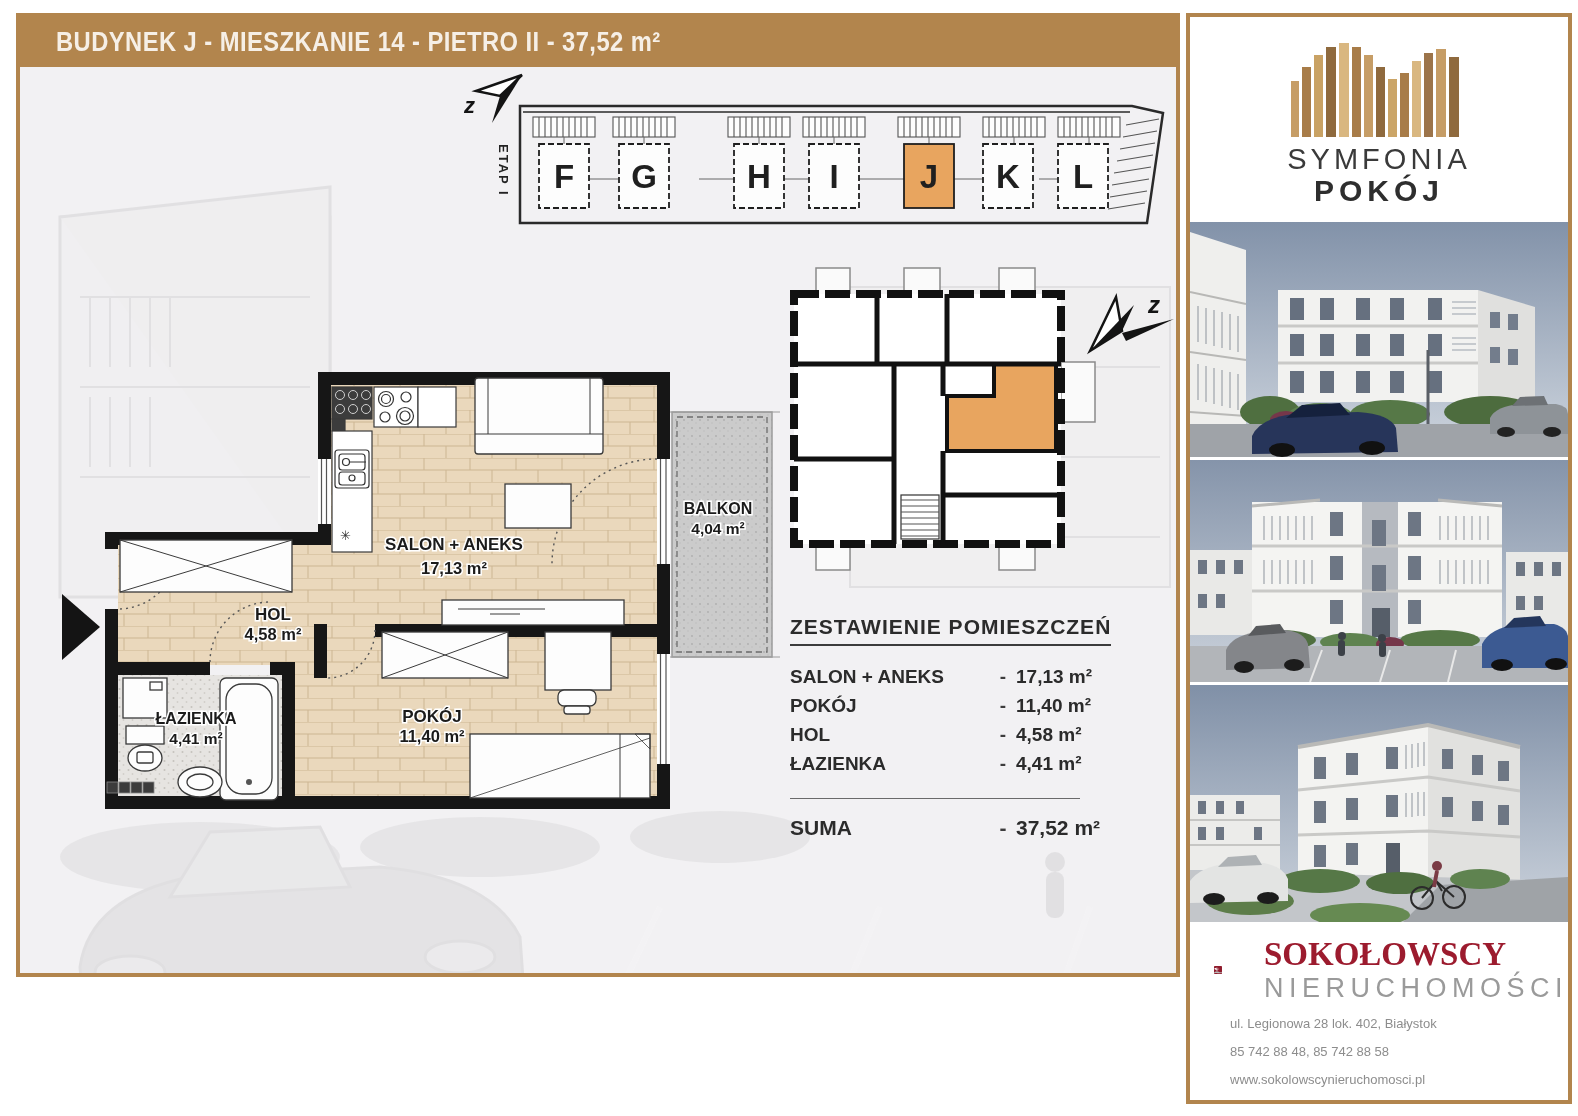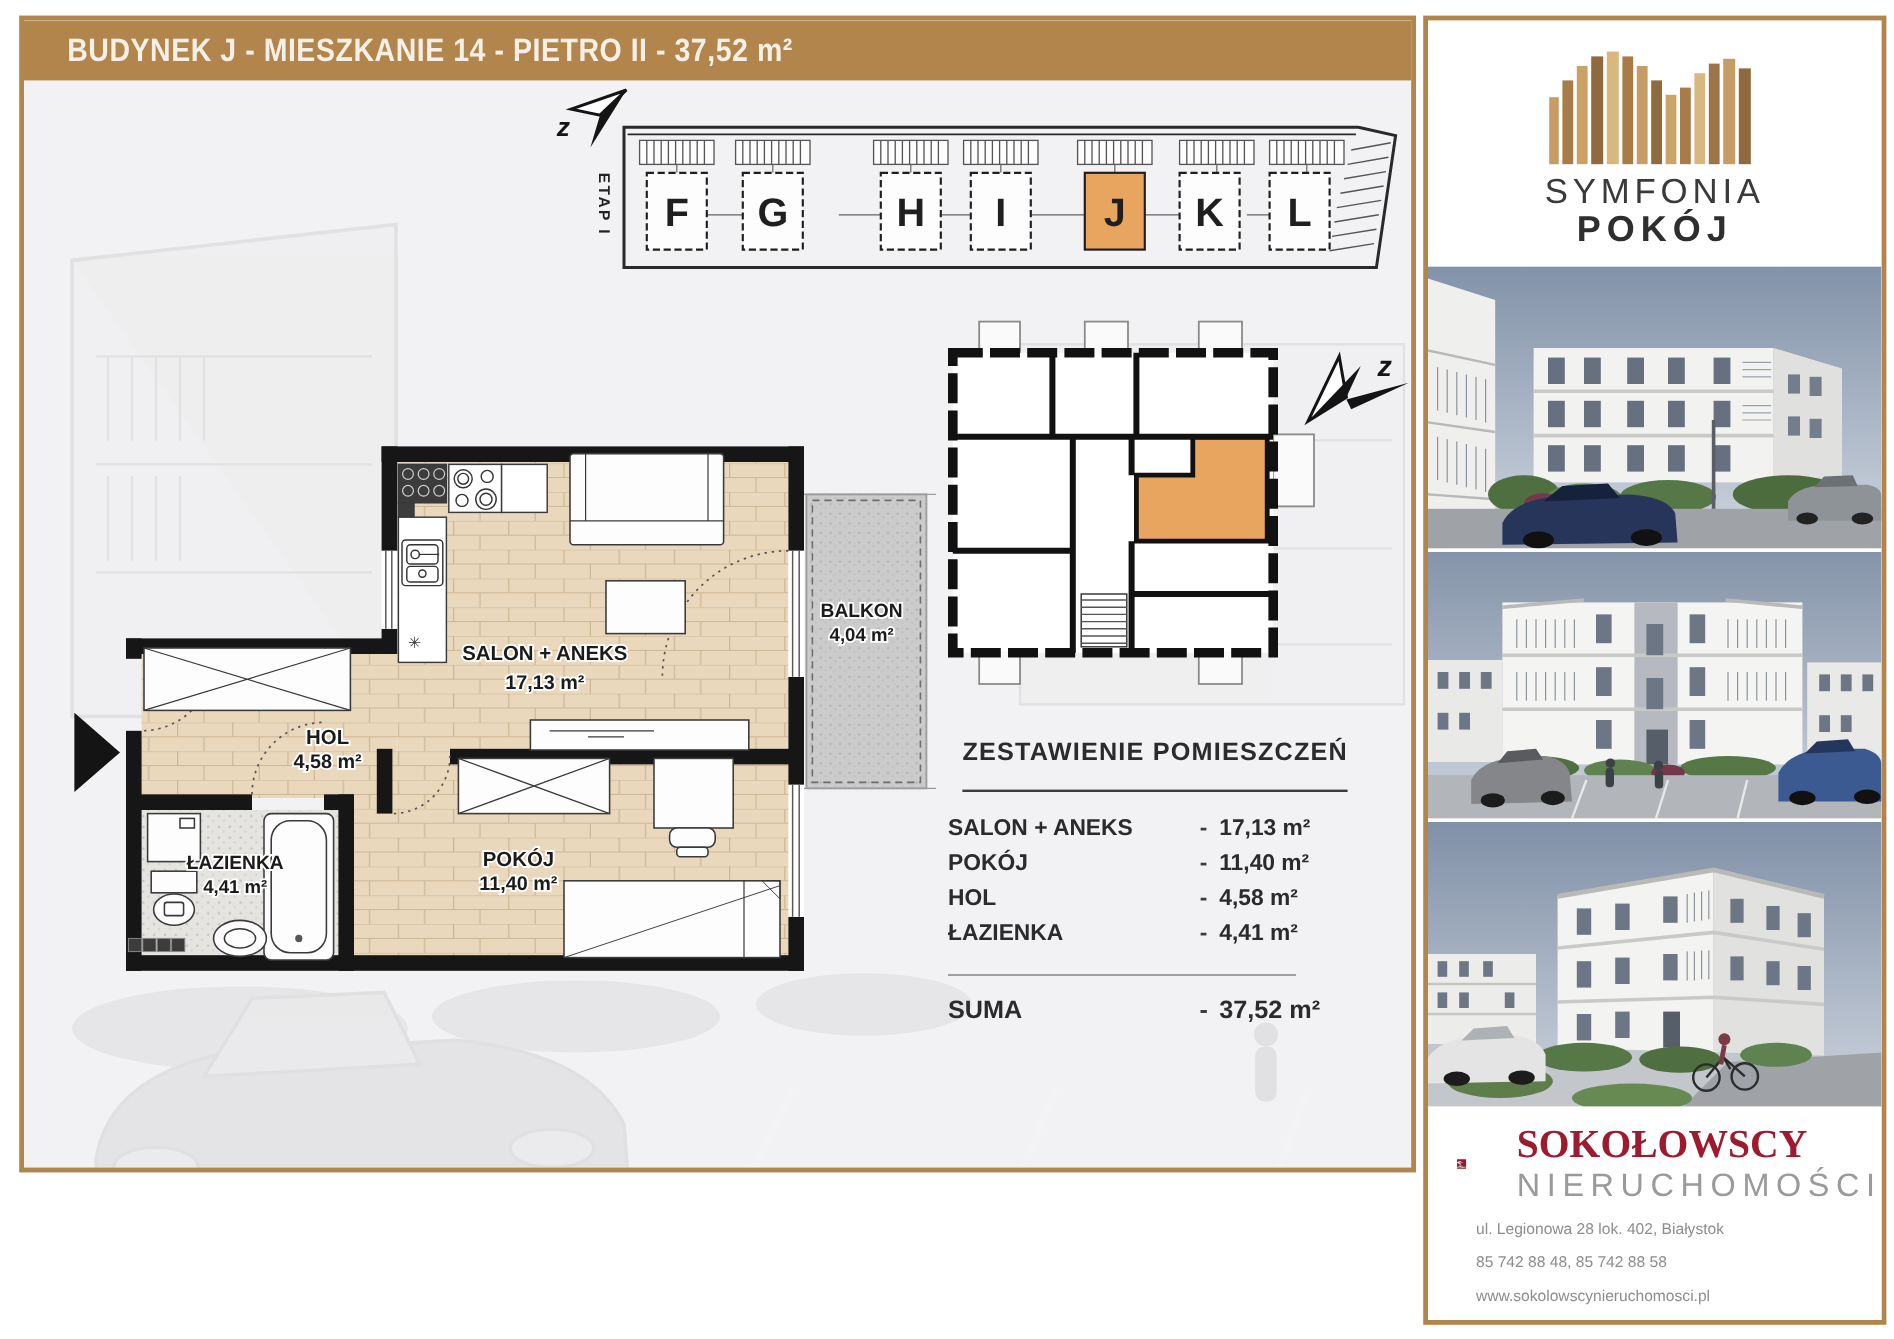--- a/index.html
+++ b/index.html
@@ -12,22 +12,22 @@
     display:flex;align-items:center;}
   .title-bar span{color:#f6efe6;font-size:27px;font-weight:bold;letter-spacing:.5px;
     transform:scaleX(.88);transform-origin:left center;margin-left:36px;white-space:nowrap;}
   
   .faded{position:absolute;left:0;top:50px;width:1156px;height:1033px;opacity:.13;}
   
   .etap{position:absolute;left:476px;top:127px;writing-mode:vertical-rl;font-size:13px;
     letter-spacing:2px;color:#222;font-weight:bold;}
   
   .summary{position:absolute;left:770px;top:598px;width:400px;color:#2b2b2b;}
-  .summary h3{margin:0 0 16px 12px;font-size:21px;letter-spacing:1px;font-weight:bold;
-    border-bottom:2px solid #3c3c3c;display:inline-block;padding-bottom:19px;}
+  .summary h3{margin:0 0 16px 0;font-size:21px;letter-spacing:1px;font-weight:bold;
+    border-bottom:2px solid #3c3c3c;display:inline-block;padding-bottom:5px;}
   .srow{display:grid;grid-template-columns:200px 26px auto;font-size:19px;font-weight:bold;
     line-height:29px;}
   .srow .dash{text-align:center;color:#3c3c3c;}
   .sdivider{width:290px;border-top:1.5px solid #6a6a6a;margin:20px 0 14px 0;}
   .srow.total{font-size:21px;}
   
   .entrance-arrow{position:absolute;left:42px;top:577px;width:0;height:0;
     border-left:38px solid #141414;border-top:33px solid transparent;border-bottom:33px solid transparent;}
   
   .brand{position:absolute;left:0;top:0;width:378px;height:200px;text-align:center;}

